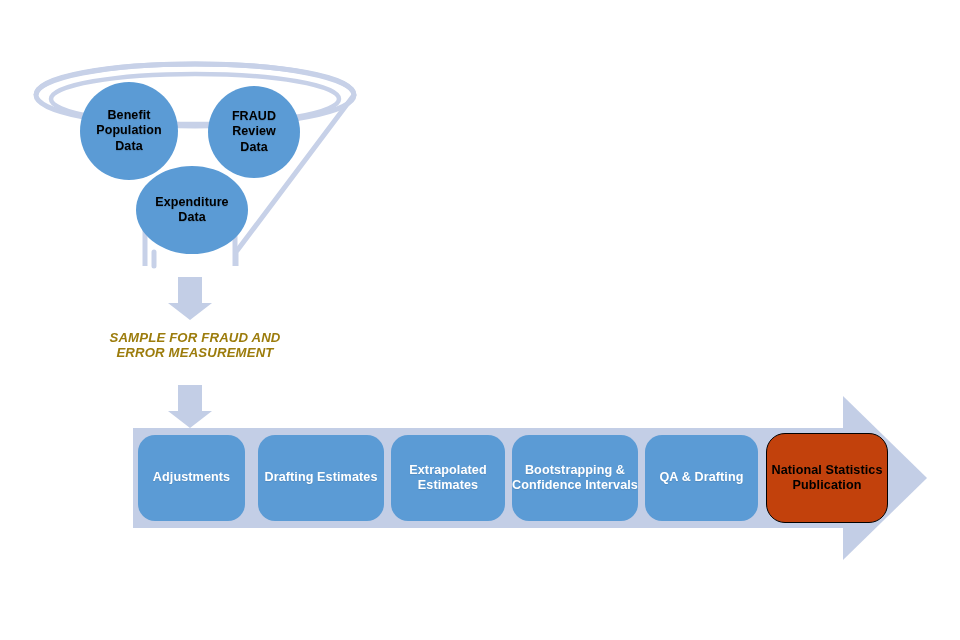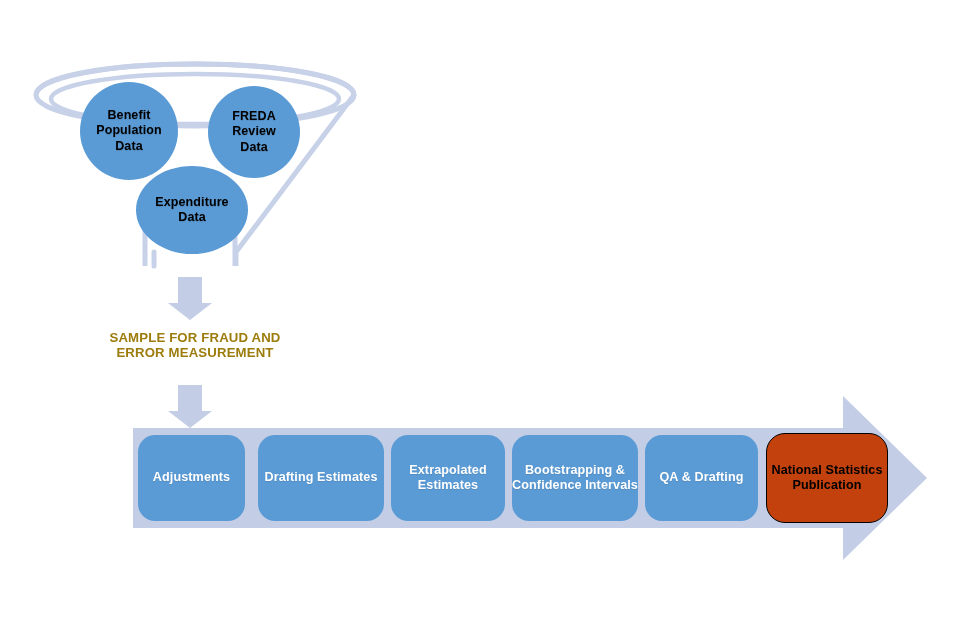--- a/index.html
+++ b/index.html
@@ -50,20 +50,21 @@
     position: absolute;
     left: 100px;
     top: 330px;
     width: 190px;
     text-align: center;
     color: #9C7C0C;
     font-weight: bold;
     font-size: 13.2px;
     line-height: 1.17;
     letter-spacing: 0.15px;
+    font-style: italic;
   }
 
   
   #process-band {
     position: absolute;
     left: 133px;
     top: 428px;
     width: 712px;
     height: 100px;
     background: #C3CEE6;
@@ -137,21 +138,21 @@
 
 <div id="process-band"></div>
 
 <div class="source-circle" id="circle-benefit">
   <span style="white-space:pre-line">Benefit
 Population
 Data</span>
 </div>
 
 <div class="source-circle" id="circle-freda">
-  <span style="white-space:pre-line">FREDA
+  <span style="white-space:pre-line">FRAUD
 Review
 Data</span>
 </div>
 
 <div class="source-circle" id="circle-expend">
   <span style="white-space:pre-line">Expenditure
 Data</span>
 </div>
 
 <div id="sample-label">

